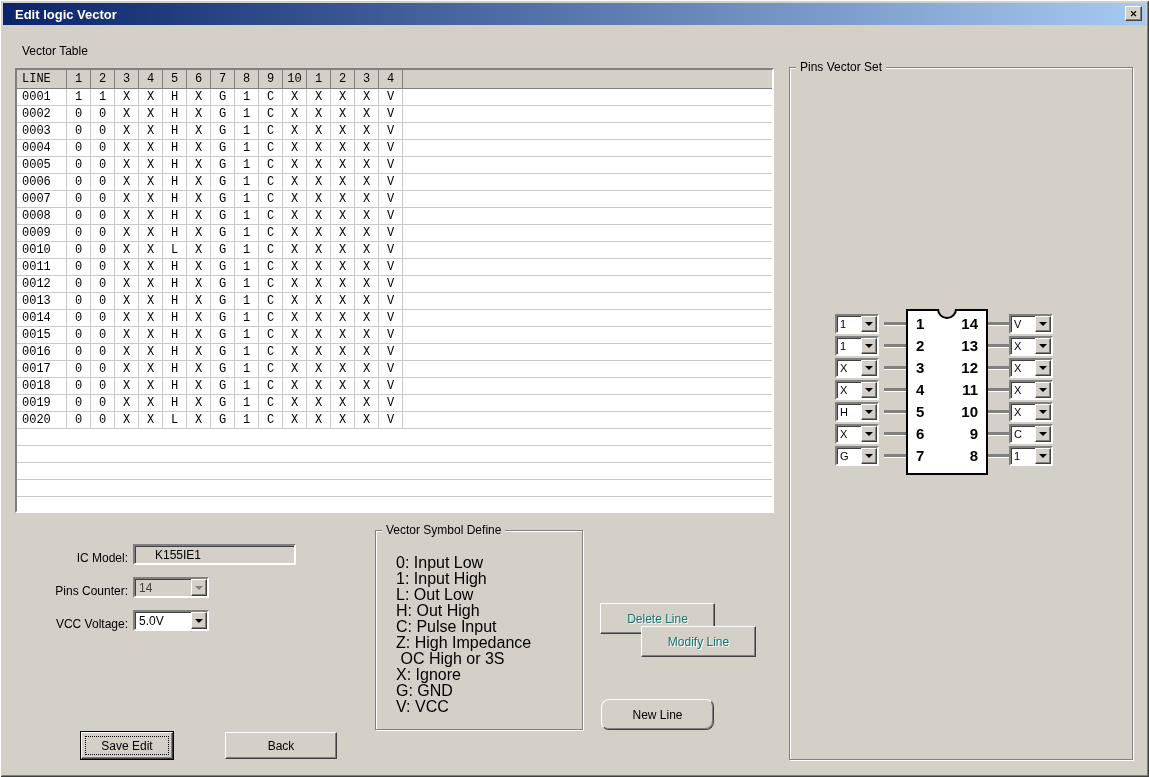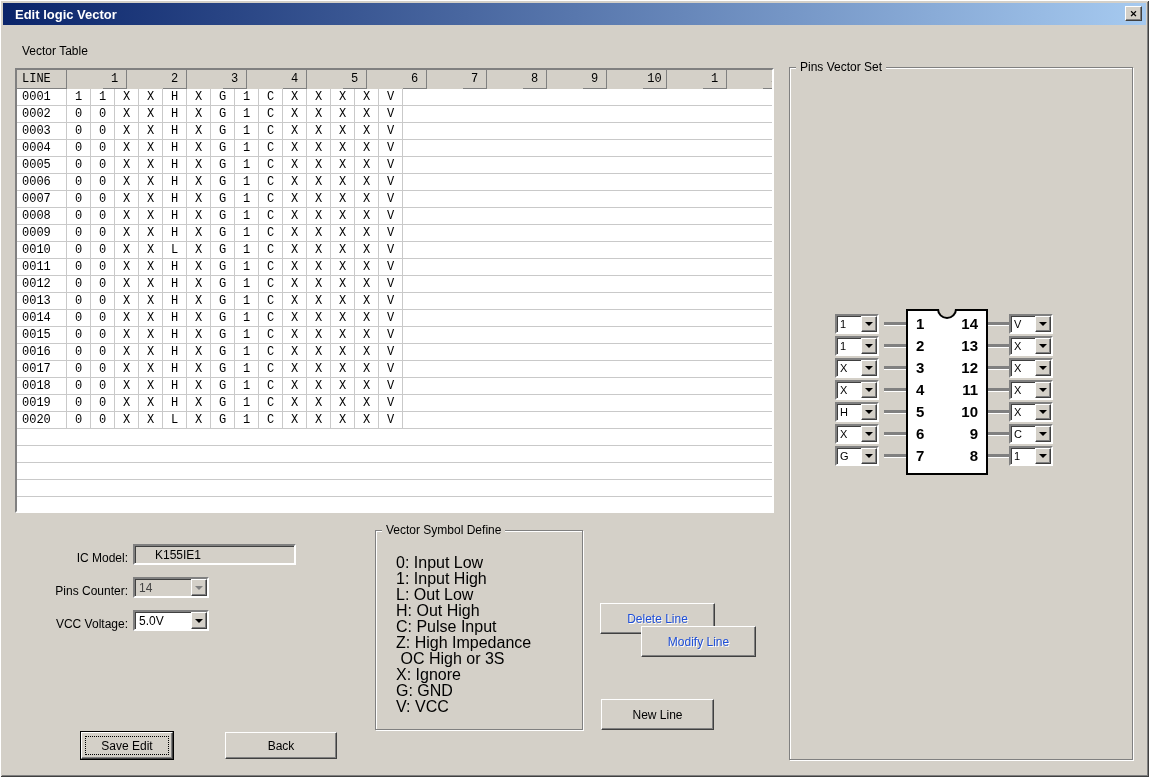--- a/index.html
+++ b/index.html
@@ -36,21 +36,21 @@
 
   
   .table-frame {
     position:absolute; left:15px; top:68px; width:759px; height:445px;
     background:#fff;
     border:2px solid; border-color:#808080 #fff #fff #808080;
     box-shadow: inset 1px 1px 0 #404040;
     overflow:hidden;
     font-family:"Liberation Mono", monospace; font-size:12px;
   }
-  .grid-header { display:flex; height:19px; background:#d4d0c8;gap:36px; }
+  .grid-header { display:flex; height:19px; background:#d4d0c8; }
   .hcell {
     flex:none; width:24px; background:#d4d0c8;
     border-right:1px solid #808080; border-bottom:1px solid #808080;
     display:flex; align-items:center; justify-content:center;
   }
   .hcell.line-col { width:50px; justify-content:flex-start; padding-left:5px; }
   .hcell.filler { flex:1; border-right:none; }
   .grid-row { display:flex; height:17px; border-bottom:1px solid #c9c9c9; background:#fff; }
   .cell {
     flex:none; width:24px;
@@ -88,21 +88,21 @@
   .combo.small { width:44px; height:20px; margin-bottom:2px; }
   .combo.small .combo-val { font-size:11px; padding-left:3px; }
 
   .btn {
     position:absolute; background:#d4d0c8;
     border:1px solid; border-color:#fff #404040 #404040 #fff;
     box-shadow: inset -1px -1px 0 #808080, inset 1px 1px 0 #d4d0c8;
     font-family:"Liberation Sans", sans-serif; font-size:12px; color:#000;
     display:flex; align-items:center; justify-content:center; cursor:default;
   }
-  .btn.disabled { color:#1d4ed8; text-shadow:1px 1px 0 #fff; }
+  .btn.disabled { color:#0f766e; text-shadow:1px 1px 0 #fff; }
   .btn.default { box-shadow: inset -1px -1px 0 #808080, inset 1px 1px 0 #d4d0c8, 0 0 0 1px #000; }
   .btn.default::after { content:""; position:absolute; inset:3px; border:1px dotted #000; }
 
   
   .groupbox {
     position:absolute;
     border:1px solid #808080;
     box-shadow: 1px 1px 0 #fff, inset 1px 1px 0 #fff;
   }
   .group-label {
@@ -544,21 +544,21 @@
         <div class="sym-line">Z: High Impedance</div>
         <div class="sym-line"> OC High or 3S</div>
         <div class="sym-line">X: Ignore</div>
         <div class="sym-line">G: GND</div>
         <div class="sym-line">V: VCC</div>
       </div>
   </div>
 
   <button class="btn disabled" style="left:600px;top:603px;width:115px;height:31px;">Delete Line</button>
   <button class="btn disabled" style="left:600px;top:626px;width:115px;height:31px;margin-left:41px;">Modify Line</button>
-  <button class="btn" style="left:601px;top:699px;width:113px;height:31px;">New Line</button>
+  <button class="btn" style="left:601px;top:699px;width:113px;height:31px;border-radius:8px;">New Line</button>
 
   <button class="btn default" style="left:81px;top:732px;width:92px;height:27px;">Save Edit</button>
   <button class="btn" style="left:225px;top:732px;width:112px;height:27px;">Back</button>
 
   <div class="groupbox" style="left:789px;top:67px;width:344px;height:693px;">
     <span class="group-label">Pins Vector Set</span>
 
     <div class="pin-col" style="left:45px;top:246px;">
         <div class="combo small">
           <span class="combo-val">1</span>

